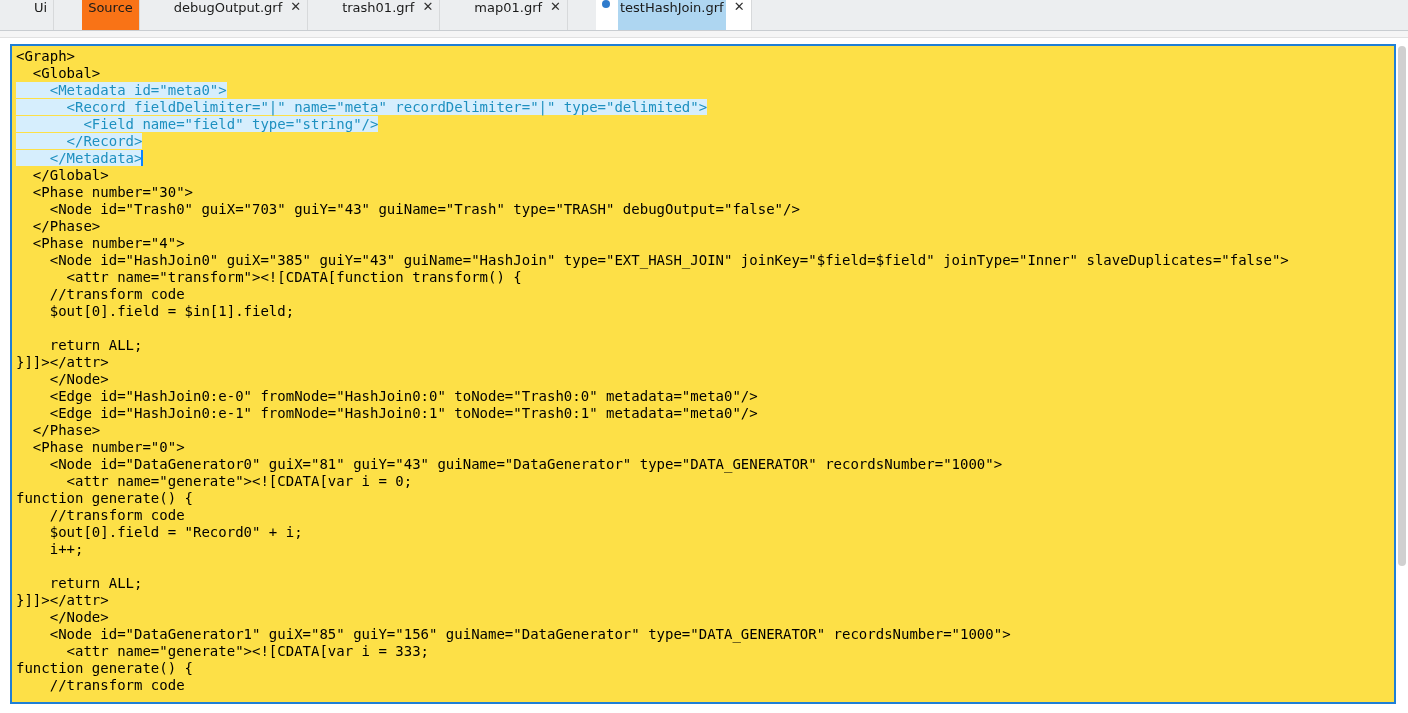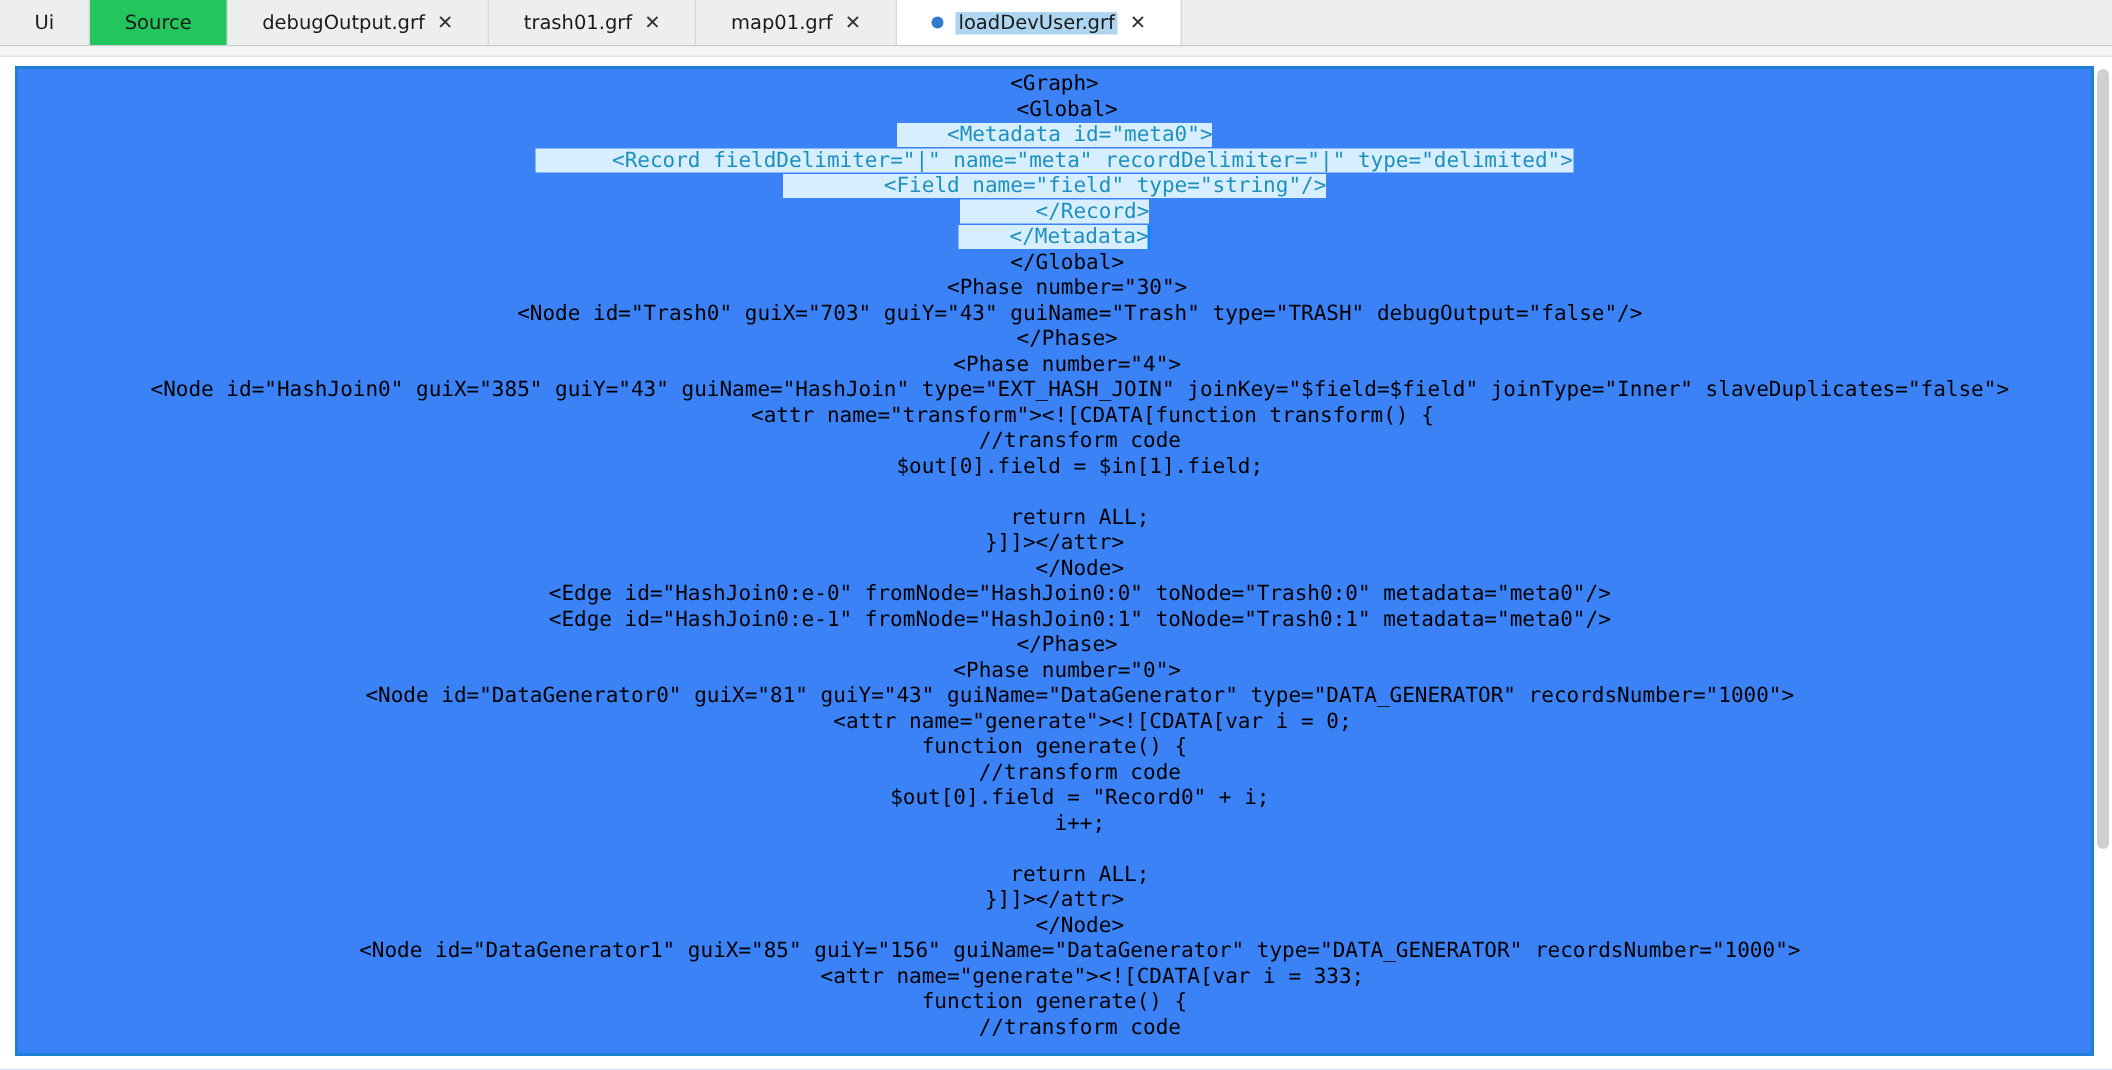--- a/index.html
+++ b/index.html
@@ -14,29 +14,29 @@
   }
   .tabstrip {
     background: #eceef0;
     border-bottom: 1px solid #c9cdd1;
     height: 30px;
     display: flex;
     align-items: stretch;
   }
   .tab {
     display: flex;
-    align-items: center;
-    padding: 0 23px;
+    padding: 0 6px;
     border-right: 1px solid #d7d9db;
     color: #1a1a1a;
     cursor: pointer;
     gap: 8px;
+    margin-left: 28px;
   }
   .tab.selected {
-    background: #22c55e;
+    background: #f97316;
   }
   .tab.active-editor {
     background: #ffffff;
   }
   .tab .dirty-dot {
     width: 8px;
     height: 8px;
     border-radius: 50%;
     background: #2f7bcc;
     display: inline-block;
@@ -58,22 +58,21 @@
     height: 6px;
     background: #f5f5f5;
     border-bottom: 1px solid #e1e1e1;
   }
   .editor-wrap {
     position: relative;
     margin: 6px 12px 8px 10px;
     border: 2px solid #1f7fd6;
     height: 660px;
     box-sizing: border-box;
-    background: #3b82f6;
-    text-align: center;
+    background: #fde047;
   }
   .scrollbar {
     position: absolute;
     right: -12px;
     top: 0;
     width: 8px;
     height: 520px;
     background: #d0d0d0;
     border-radius: 4px;
   }
@@ -113,21 +112,21 @@
   <div class="tab">
     <span class="label">trash01.grf</span>
     <span class="close-x">✕</span>
   </div>
   <div class="tab">
     <span class="label">map01.grf</span>
     <span class="close-x">✕</span>
   </div>
   <div class="tab active-editor">
     <span class="dirty-dot"></span>
-    <span class="label">loadDevUser.grf</span>
+    <span class="label">testHashJoin.grf</span>
     <span class="close-x">✕</span>
   </div>
 </div>
 
 <div class="ruler"></div>
 
 <div class="editor-wrap">
   <pre class="editor" id="editor">&lt;Graph&gt;
   &lt;Global&gt;
 <span class="hl">    &lt;Metadata id="meta0"&gt;</span>

